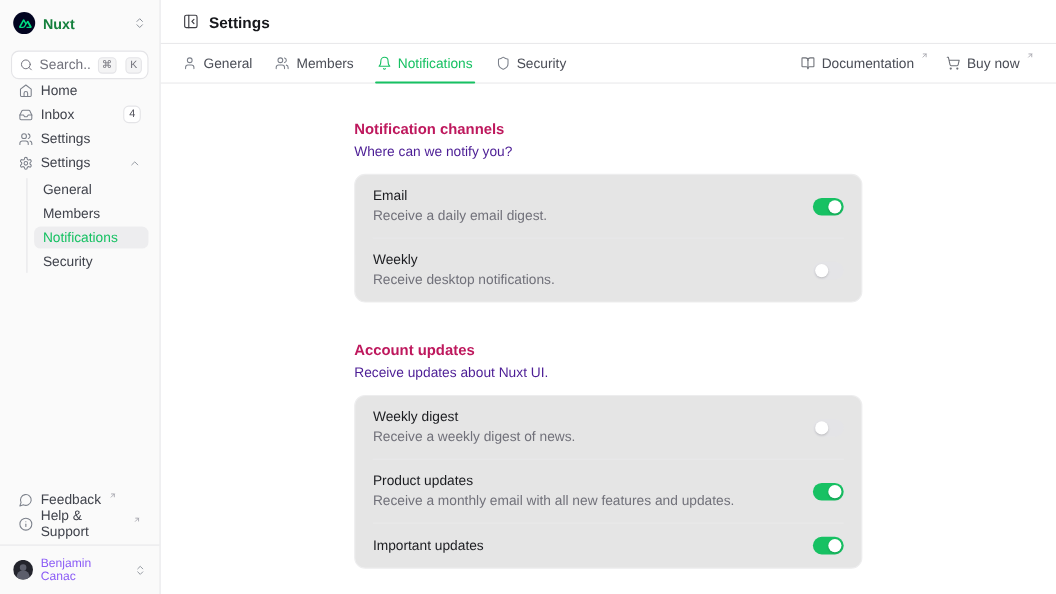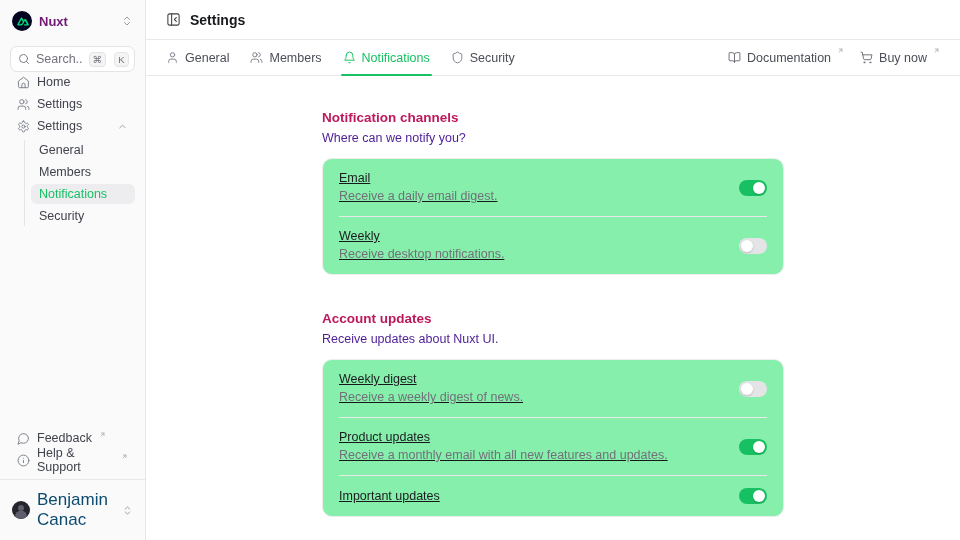--- a/index.html
+++ b/index.html
@@ -13,21 +13,21 @@
   .ic { stroke:currentColor; fill:none; stroke-width:1.8; stroke-linecap:round; stroke-linejoin:round; }
 
   
   .sidebar {
     width:146px; min-width:146px; background:#fafafa;
     border-right:1px solid #e7e7e9;
     display:flex; flex-direction:column; padding:9px 10px 8px 10px;
   }
   .brand-row { display:flex; align-items:center; gap:7px; padding:2px 2px; cursor:pointer; border-radius:6px; }
   .brand-logo { width:20px; height:20px; border-radius:50%; background:#020420; display:flex; align-items:center; justify-content:center; }
-  .brand-name { font-size:13px; font-weight:700; color:#701a75; }
+  .brand-name { font-size:13px; font-weight:700; color:#15803d; }
   .selector-ic { margin-left:auto; color:#8a8f98; }
 
   .searchbox {
     margin-top:13px; height:26px; background:#fff; border:1px solid #e4e4e7;
     border-radius:7px; display:flex; align-items:center; gap:6px; padding:0 5px 0 7px;
     color:#73737d; cursor:text;
   }
   .searchbox .ph { flex:1; font-size:12.5px; color:#73737d; white-space:nowrap; overflow:hidden; }
   .kbd {
     min-width:15px; height:15px; padding:0 3px; background:#f4f4f5; border:1px solid #e4e4e7;
@@ -46,21 +46,21 @@
     font-size:10px; color:#52525b; background:#fff; border:1px solid #e4e4e7;
     border-radius:5px; padding:1px 4px; line-height:1.2;
   }
   .subnav { margin:2px 0 2px 14px; border-left:1px solid #e5e5e8; padding-left:6px; display:flex; flex-direction:column; gap:2px; }
   .subitem { display:flex; align-items:center; height:20px; padding:0 8px; border-radius:6px; color:#40434c; cursor:pointer; }
   .subitem[data-active="true"] { background:#ededef; color:var(--primary); font-weight:400; }
 
   .sidebar-footer { margin-top:auto; display:flex; flex-direction:column; gap:2px;justify-content:space-between; }
   .sb-divider { border:none; border-top:1px solid #e7e7e9; margin:7px -10px 6px -10px; }
   .user-row { display:flex; align-items:center; gap:7px; padding:2px 2px; border-radius:6px; cursor:pointer; }
-  .user-name { font-size:17px; font-weight:400; color:#0c4a6e; }
+  .user-name { font-size:11px; font-weight:400; color:#8b5cf6; }
   .ext { color:#a1a1aa; position:relative; top:-4px; }
 
   
   :root { --primary:#17c163; }
   .main { flex:1; display:flex; flex-direction:column; min-width:0; }
   .main-header {
     height:40px; min-height:40px; border-bottom:1px solid #e9e9eb;
     display:flex; align-items:center; gap:9px; padding:0 20px;
   }
   .main-header .panel-ic { color:#3f3f46; cursor:pointer; }
@@ -82,23 +82,22 @@
   .tab-actions { margin-left:auto; display:flex; gap:16px; }
   .action-link { display:flex; align-items:flex-start; gap:6px; color:#4b4e57; cursor:pointer; }
   .action-link .act-ic { color:#6e7178; }
 
   .content { flex:1; overflow:auto; padding:34px 0 20px 0; }
   .col { width:462px; margin:0 auto; }
   .section + .section { margin-top:36px; }
   .section-title { font-size:13.5px; font-weight:700; color:#be185d; }
   .section-sub { margin-top:6px; color:#4c1d95; }
   .card {
-    margin-top:13px; background:#86efac; border:1px solid #ededee; border-radius:10px;
+    margin-top:13px; background:#e5e5e5; border:1px solid #ededee; border-radius:10px;
     overflow:hidden;
-    text-decoration:underline;
   }
   .row { display:flex; align-items:center; justify-content:space-between; gap:16px; padding:12px 16px; }
   .row-divider { border:none; border-top:1px solid #e9e9ea; margin:0 16px; }
   .row-title { font-weight:400; color:#1b1c20; line-height:15px; }
   .row-desc { color:#71717a; margin-top:2px; line-height:16px; }
 
   .toggle {
     position:relative; width:28px; height:16px; border-radius:9px; background:#e4e4e7;
     border:none; cursor:pointer; flex:none;
   }
@@ -146,20 +145,30 @@
     <div class="nav-item">
       <span class="nav-ic">
         <svg class="ic" width="13" height="13" viewBox="0 0 24 24">
             <path d="m3 9.3 9-7 9 7V20a1.6 1.6 0 0 1-1.6 1.6H4.6A1.6 1.6 0 0 1 3 20Z"></path>
             <path d="M9 21.4v-5.2a2.5 2.5 0 0 1 6 0v5.2"></path>
           </svg>
       </span>
       <span>Home</span>
     </div>
 
+    <div class="nav-item">
+      <span class="nav-ic">
+        <svg class="ic" width="13" height="13" viewBox="0 0 24 24">
+            <path d="M22 12h-6l-2 3h-4l-2-3H2"></path>
+            <path d="M5.45 5.11 2 12v6a2 2 0 0 0 2 2h16a2 2 0 0 0 2-2v-6l-3.45-6.89A2 2 0 0 0 16.76 4H7.24a2 2 0 0 0-1.79 1.11z"></path>
+          </svg>
+      </span>
+      <span>Inbox</span>
+      <span class="trail badge">4</span>
+    </div>
 
     <div class="nav-item">
       <span class="nav-ic">
         <svg class="ic" width="13" height="13" viewBox="0 0 24 24">
             <path d="M16 21v-2a4 4 0 0 0-4-4H6a4 4 0 0 0-4 4v2"></path>
             <circle cx="9" cy="7" r="4"></circle>
             <path d="M22 21v-2a4 4 0 0 0-3-3.87"></path>
             <path d="M16 3.13a4 4 0 0 1 0 7.75"></path>
           </svg>
       </span>

